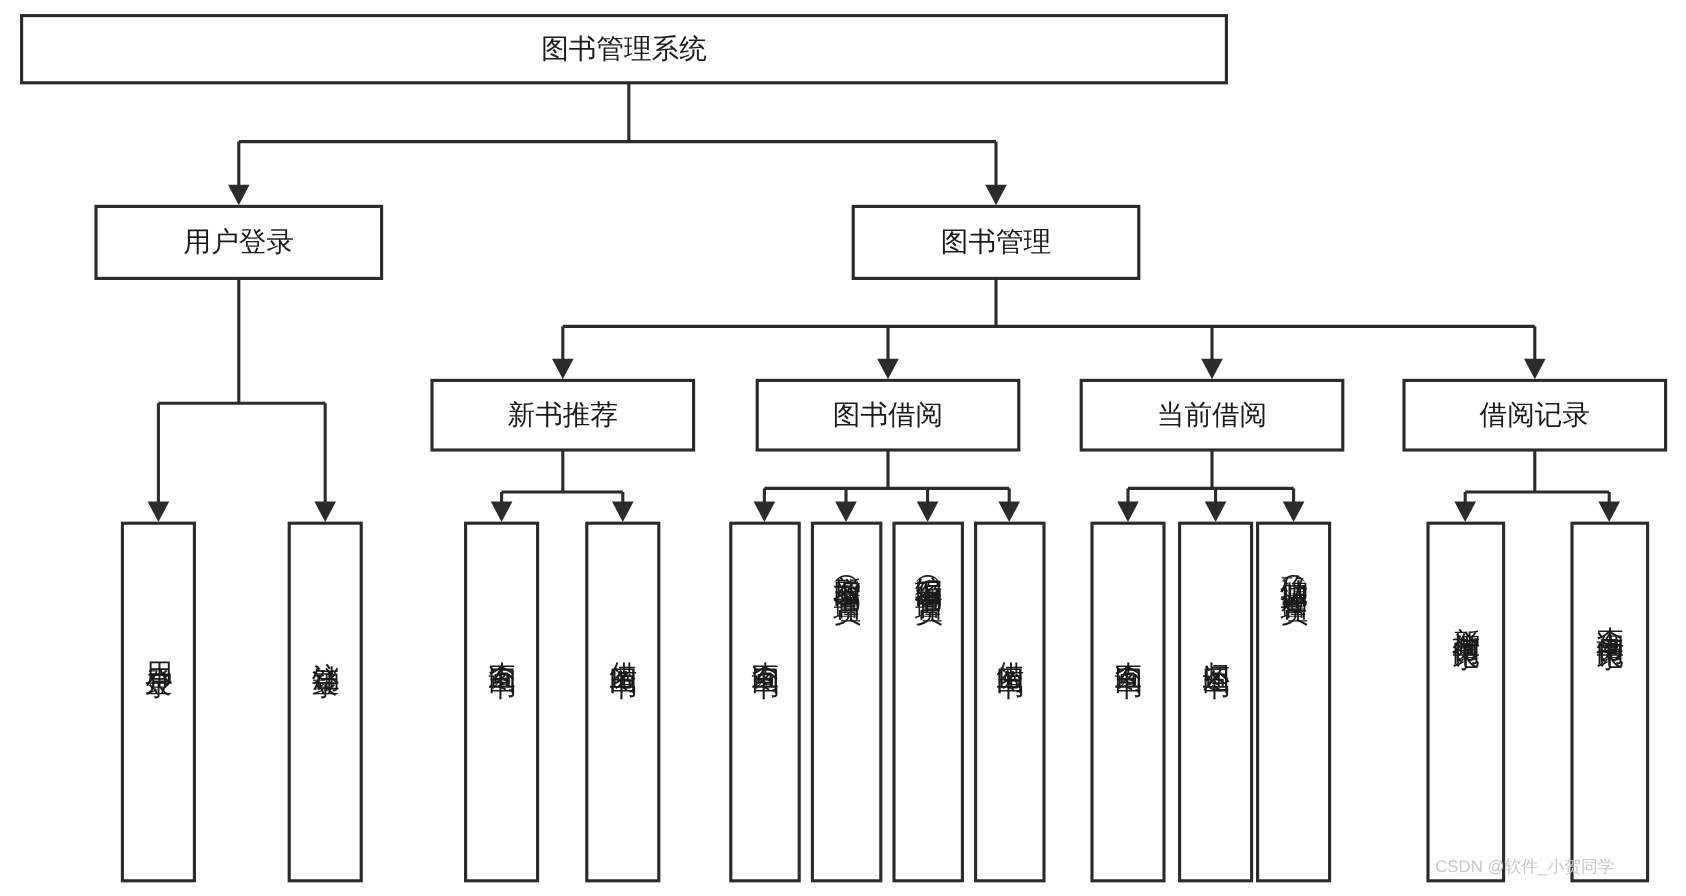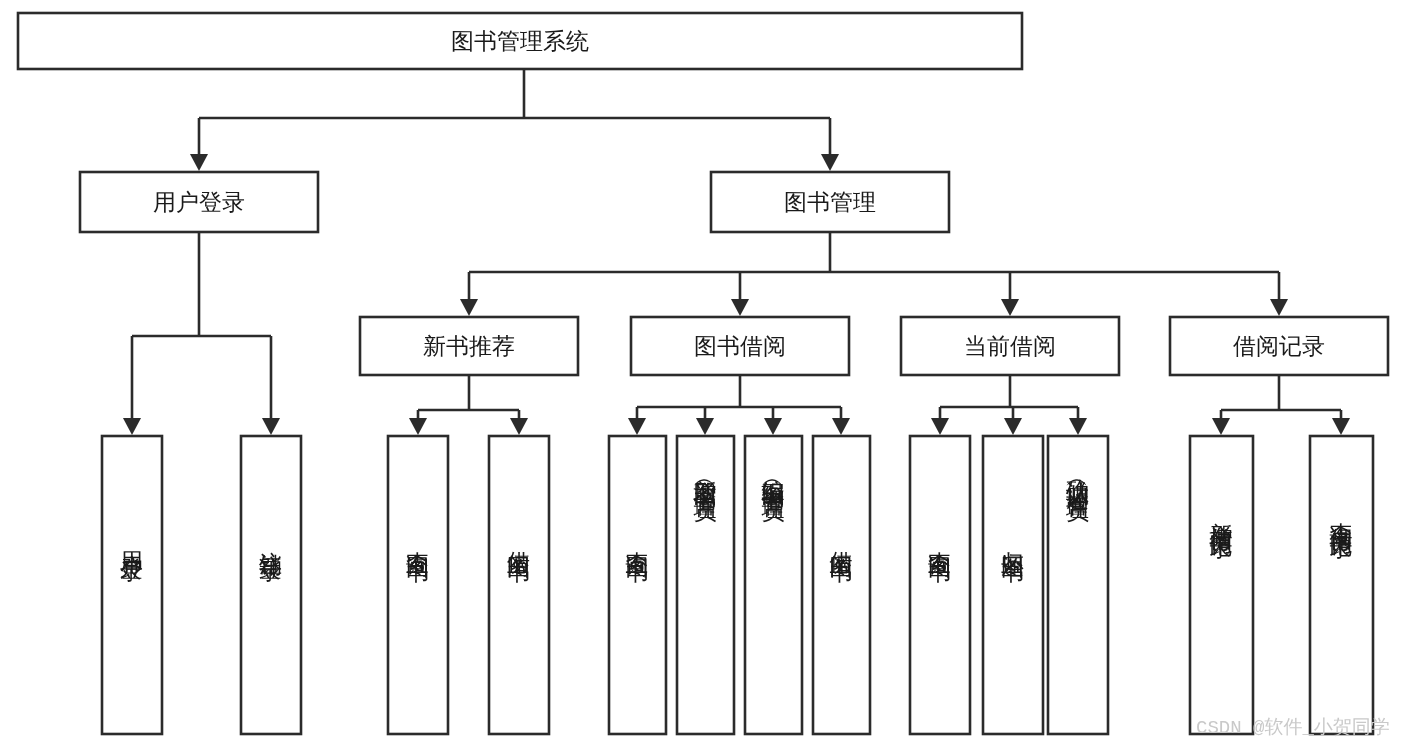--- a/index.html
+++ b/index.html
@@ -49,22 +49,22 @@
   .node-label-v {
     font-family: "DejaVu Sans", "Liberation Sans", sans-serif;
     font-size: 23px;
     fill: #1a1a1a;
     writing-mode: vertical-rl;
     text-orientation: upright;
     letter-spacing: 3px;
   }
   .watermark {
     position: absolute;
-    font-family: Liberation Mono, monospace;
-    font-size: 19px;
+    font-family: Liberation Sans, sans-serif;
+    font-size: 14px;
     color: #c9c9c9;
     white-space: nowrap;
     user-select: none;
   }
 </style>
 </head>
 <body>
 
 <div id="diagram-root">
   <svg id="diagram-svg" width="1405" height="747" viewBox="0 0 1405 747">

